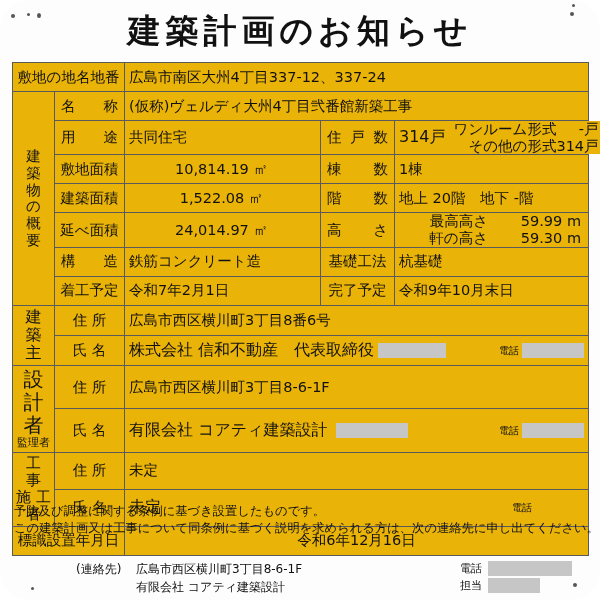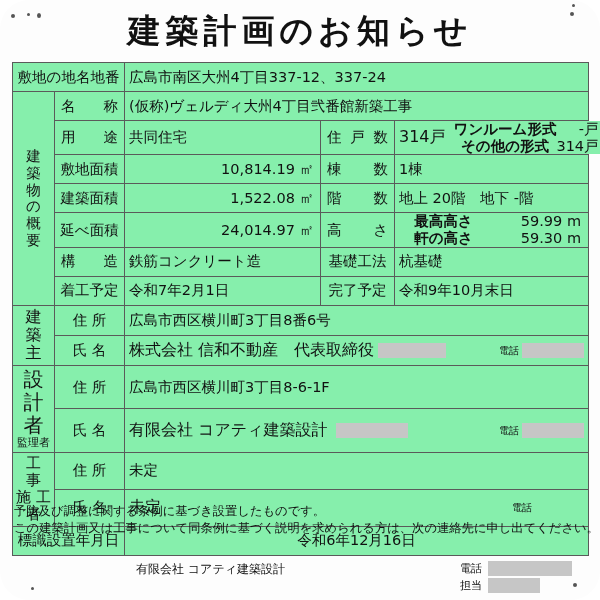--- a/index.html
+++ b/index.html
@@ -36,61 +36,61 @@
     border-collapse: collapse;
     table-layout: fixed;
   }
   table.main td {
     border: 1px solid #5a5a5a;
     padding: 0 4px;
     font-size: 14.5px;
     line-height: 1.15;
     vertical-align: middle;
     height: 28px;
-    background: #86efac;
+    background: #eab308;
     margin-top: 42px;
   }
   
   .lbl {
     text-align: justify;
     text-align-last: justify;
     font-size: 14.5px;
     white-space: nowrap;
     padding: 0 6px !important;
   }
   .lbl-c { text-align: center; white-space: nowrap; }
   .vlabel {
     text-align: center;
     font-size: 15px;
     line-height: 1.45;
     padding: 2px !important;
   }
   .vlabel span { display: block; }
   .vlabel .sub { font-size: 11px; letter-spacing: 0; }
   .val { text-align: left; white-space: nowrap; }
-  .num { text-align: right; padding-right: 6px !important; white-space: nowrap; }
+  .num { text-align: center; padding-right: 6px !important; white-space: nowrap; }
   .ctr { text-align: center; }
   .tall { height: 30px; }
   .big { font-size: 16px; }
 
   
   .subtab {
     width: 100%;
     border-collapse: collapse;
     font-size: 10.5px;
     line-height: 1.25;
   }
   .subtab td {
     border: none !important;
     padding: 0 !important;
     height: auto !important;
     font-size: 10.5px;
     background: transparent;
   }
-  .subtab td.k { text-align: center; white-space: nowrap; font-weight: bold; }
+  .subtab td.k { text-align: right; white-space: nowrap; }
   .subtab td.v { text-align: right; white-space: nowrap; padding-right: 3px !important; }
 
   .cellflex { display: flex; align-items: center; white-space: nowrap; }
   .cellflex .grow { flex: 1 1 auto; }
 
   
   .redact {
     display: inline-block;
     background: #c6c6c6;
     height: 15px;
@@ -305,20 +305,24 @@
     </tbody>
   </table>
 
   <div class="notes">
     <p>予防及び調整に関する条例に基づき設置したものです。</p>
     <p>この建築計画又は工事について同条例に基づく説明を求められる方は、次の連絡先に申し出てください。</p>
   </div>
 
   <div class="contact">
     <div class="row">
+      <span class="tag">(連絡先)</span>
+      <span>広島市西区横川町3丁目8-6-1F</span>
+    </div>
+    <div class="row">
       <span class="tag"></span>
       <span>有限会社 コアティ建築設計</span>
     </div>
   </div>
 
   <div class="contact-right">
     <div class="row">
       <span class="tag">電話</span>
       <span class="redact" style="width:84px;"></span>
     </div>

